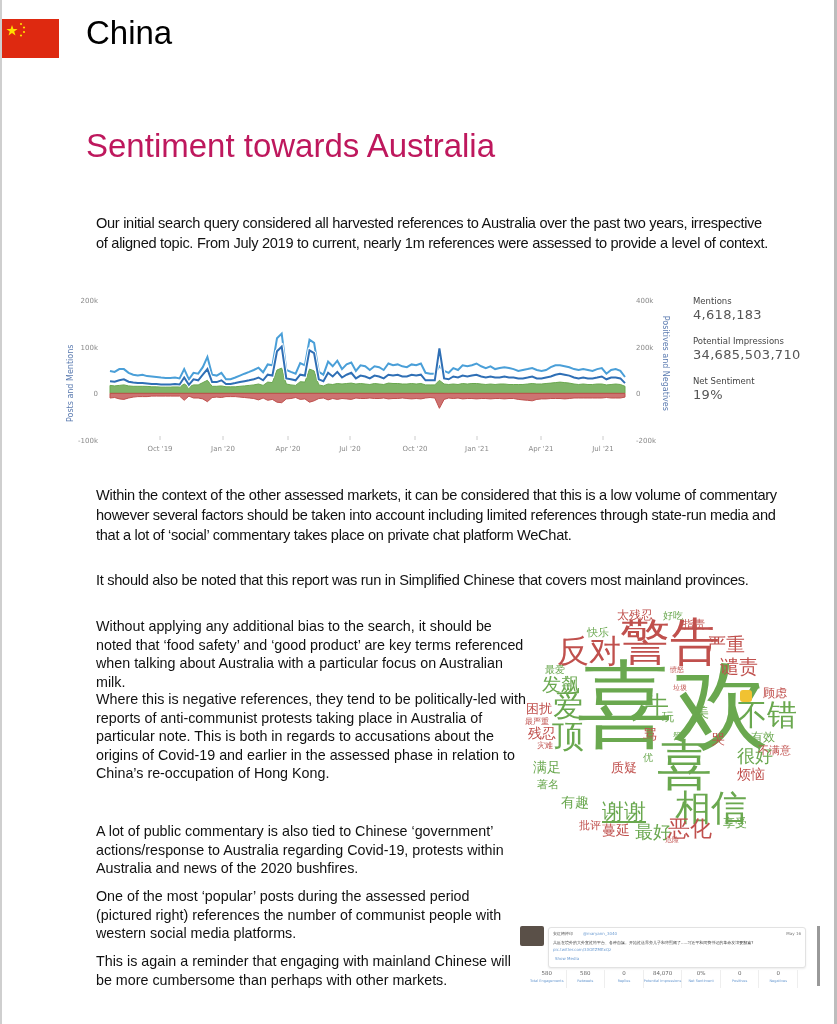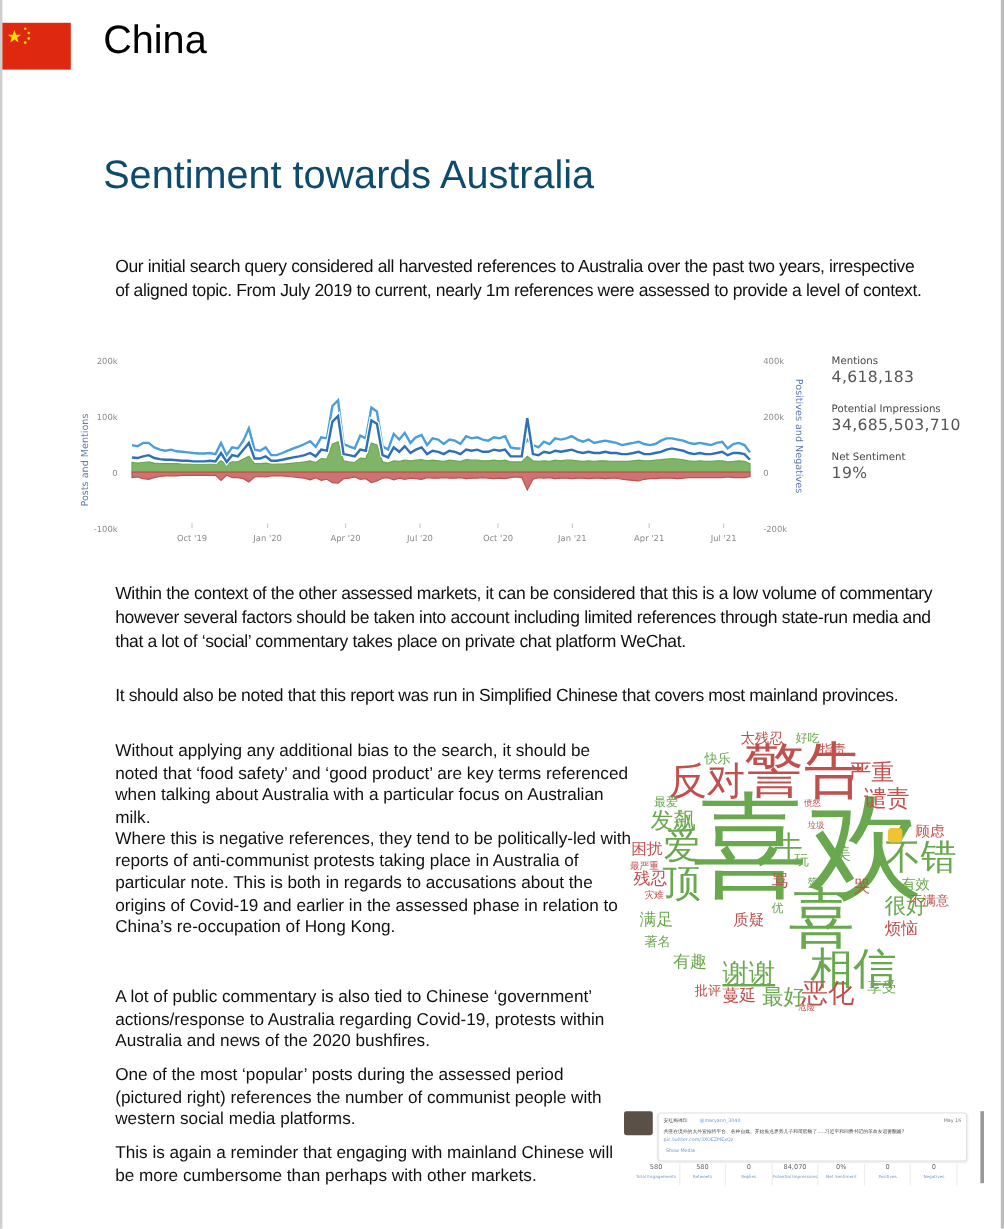--- a/index.html
+++ b/index.html
@@ -2,21 +2,21 @@
 <html><head>
 <meta charset="utf-8">
 <style>
   html, body { margin:0; padding:0; background:#ffffff; }
   body { width:837px; height:1024px; position:relative; overflow:hidden; font-family:"Liberation Sans", sans-serif; color:#111; }
   .page-edge-left { position:absolute; left:0; top:0; width:2px; height:1024px; background:#cfcfcf; }
   .page-edge-right { position:absolute; right:0; top:0; width:3px; height:1024px; background:#bdbdbd; }
   .flag { position:absolute; left:2px; top:19px; width:57px; height:39px; background:#de2910; }
   .flag svg { position:absolute; left:0; top:0; }
   .country { position:absolute; left:86px; top:14px; font-size:33px; color:#000; font-family:"Liberation Sans", sans-serif; }
-  .section-title { position:absolute; left:86px; top:127px; font-size:33px; color:#0c4a6e; }
+  .section-title { position:absolute; left:86px; top:127px; font-size:33px; color:#be185d; }
   .para { position:absolute; font-family:"Liberation Sans", sans-serif; color:#111; margin:0; }
   .p-intro { left:96px; top:213px; width:680px; font-size:14.6px; line-height:20px; letter-spacing:-0.3px; }
   .p-ctx1 { left:96px; top:485px; width:700px; font-size:14.6px; line-height:20px; letter-spacing:-0.3px; }
   .p-ctx2 { left:96px; top:570px; width:700px; font-size:14.6px; line-height:20px; letter-spacing:-0.3px; }
   .p-left { left:96px; width:430px; font-size:14.3px; line-height:18.5px; }
   .chart-wrap { position:absolute; left:60px; top:290px; width:620px; height:170px; }
   .chart-wrap svg { position:absolute; left:0; top:0; }
   .tick { font-family:"DejaVu Sans", sans-serif; font-size:7px; fill:#8a8a8a; }
   .axis-label { font-family:"DejaVu Sans", sans-serif; font-size:8px; fill:#5b7bb0; }
   .stats { position:absolute; left:693px; top:296px; width:140px; }

